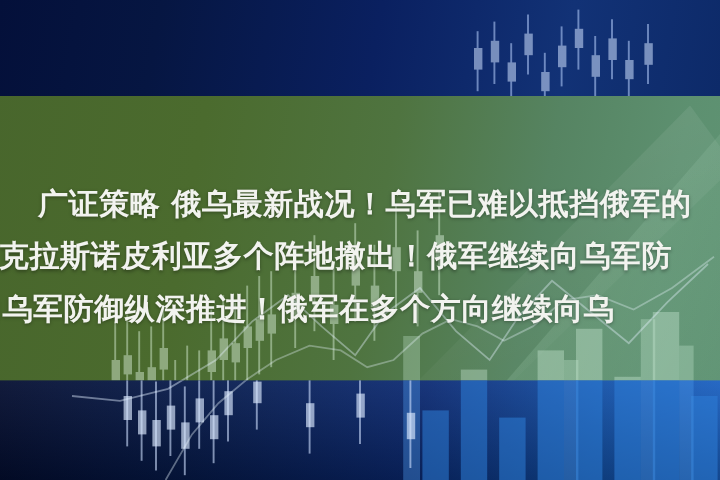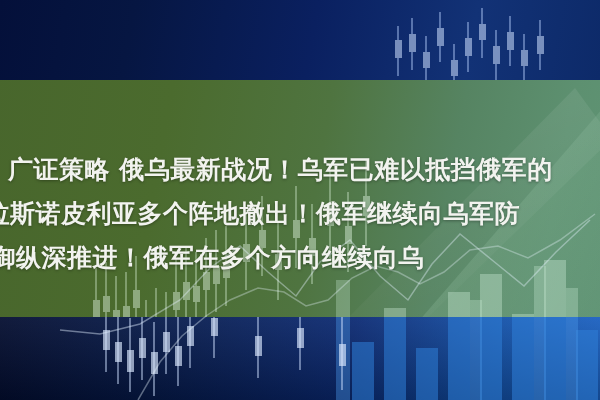--- a/index.html
+++ b/index.html
@@ -63,21 +63,21 @@
     left:0;top:148px;
     width:600px;
     color:#f2f3ef;
     font-weight:bold;
     font-size:25px;
     line-height:44px;
     letter-spacing:0.5px;
     white-space:nowrap;
     text-shadow:0 1px 3px rgba(0,0,0,0.35);
   }
-  .line{display:block;height:44px;}
+  .line{display:block;height:44px;text-align:center;}
   .l1{padding-left:8px;}
   .l2{margin-left:-92px;}
   .l3{margin-left:-188px;}
 </style>
 </head>
 <body>
 
 <div class="stage">
 
   <div class="bg">

